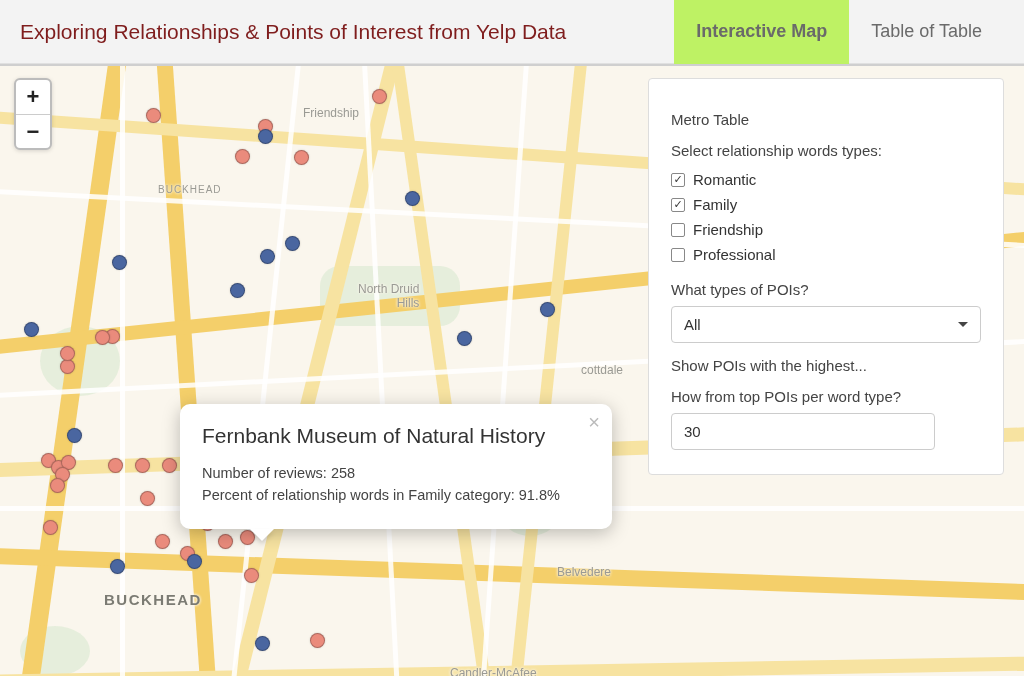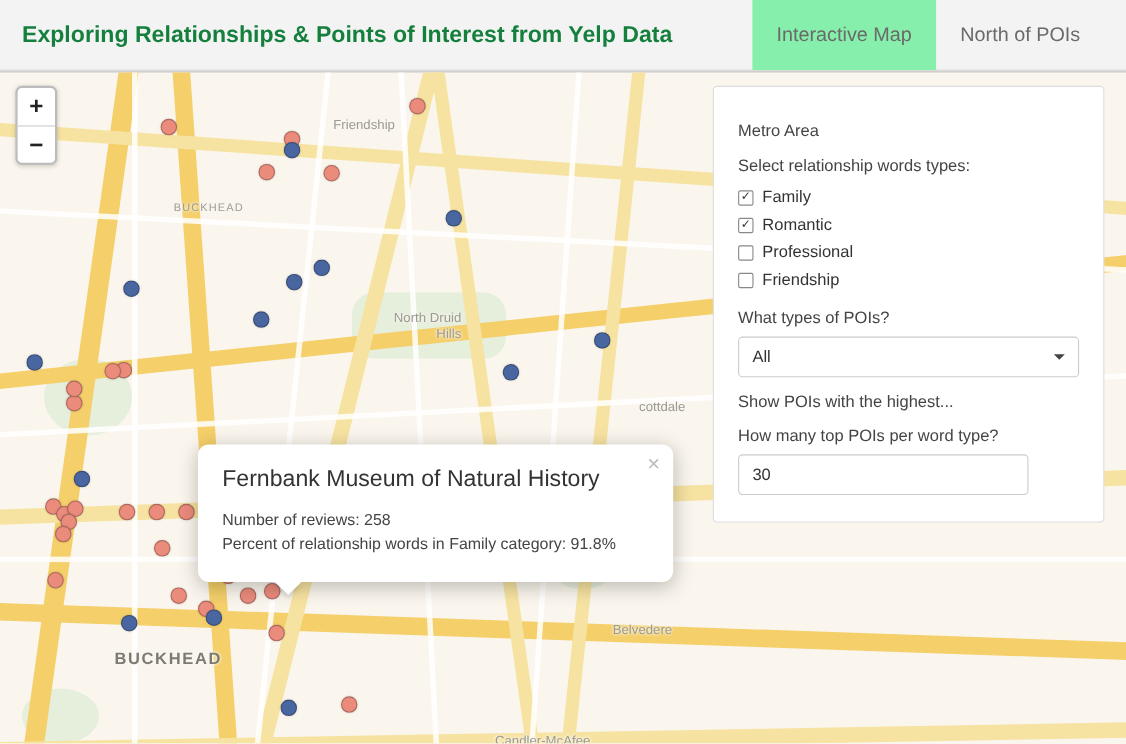--- a/index.html
+++ b/index.html
@@ -13,39 +13,40 @@
   .header {
     background: #f3f3f3;
     height: 64px;
     display: flex;
     align-items: center;
     padding: 0 20px;
     border-bottom: 1px solid #e0e0e0;
   }
   .title {
     font-size: 21px;
-    color: #15803d;
-    font-weight: 700;
+    color: #7f1d1d;
+    font-weight: 400;
     flex: 1;
   }
   .tabs {
     display: flex;
     height: 64px;
     align-items: stretch;
   }
   .tab {
     padding: 0 22px;
     display: flex;
     align-items: center;
     font-size: 18px;
     color: #6a6a6a;
     cursor: pointer;
   }
   .tab.active {
-    background: #86efac;
+    background: #bef264;
+    font-weight: bold;
   }
   .main {
     position: relative;
     width: 1024px;
     height: 612px;
   }
   .map {
     position: absolute;
     inset: 0;
     background: #faf6ed;
@@ -236,21 +237,21 @@
     margin-top: 4px;
   }
 </style>
 </head>
 <body>
 
 <div class="header">
   <div class="title">Exploring Relationships &amp; Points of Interest from Yelp Data</div>
   <div class="tabs">
     <div class="tab active">Interactive Map</div>
-    <div class="tab">North of POIs</div>
+    <div class="tab">Table of Table</div>
   </div>
 </div>
 
 <div class="main">
   <div class="map" id="map">
 
     <div class="park p1"></div>
       <div class="park p2"></div>
       <div class="park p3"></div>
       <div class="park p4"></div>
@@ -335,46 +336,46 @@
 
   <div class="popup">
     <div class="popup-close">×</div>
     <h3>Fernbank Museum of Natural History</h3>
     <p>Number of reviews: 258</p>
     <p>Percent of relationship words in Family category: 91.8%</p>
   </div>
 
   <div class="panel">
 
-    <div class="field-label">Metro Area</div>
+    <div class="field-label">Metro Table</div>
 
     <div class="field-label">Select relationship words types:</div>
     <div class="checks" id="relwords">
+        <div class="check-row">
+          <span class="cbox checked"></span>
+          <span>Romantic</span>
+        </div>
         <div class="check-row">
           <span class="cbox checked"></span>
           <span>Family</span>
         </div>
         <div class="check-row">
-          <span class="cbox checked"></span>
-          <span>Romantic</span>
+          <span class="cbox"></span>
+          <span>Friendship</span>
         </div>
         <div class="check-row">
           <span class="cbox"></span>
           <span>Professional</span>
         </div>
-        <div class="check-row">
-          <span class="cbox"></span>
-          <span>Friendship</span>
-        </div>
       </div>
 
     <div class="field-label">What types of POIs?</div>
     <div class="select">
       <span>All</span>
       <span class="caret"></span>
     </div>
 
     <div class="field-label">Show POIs with the highest...</div>
 
-    <div class="field-label">How many top POIs per word type?</div>
+    <div class="field-label">How from top POIs per word type?</div>
     <input class="input" value="30" style="">
   </div>
 </div>
 
 </body></html>

